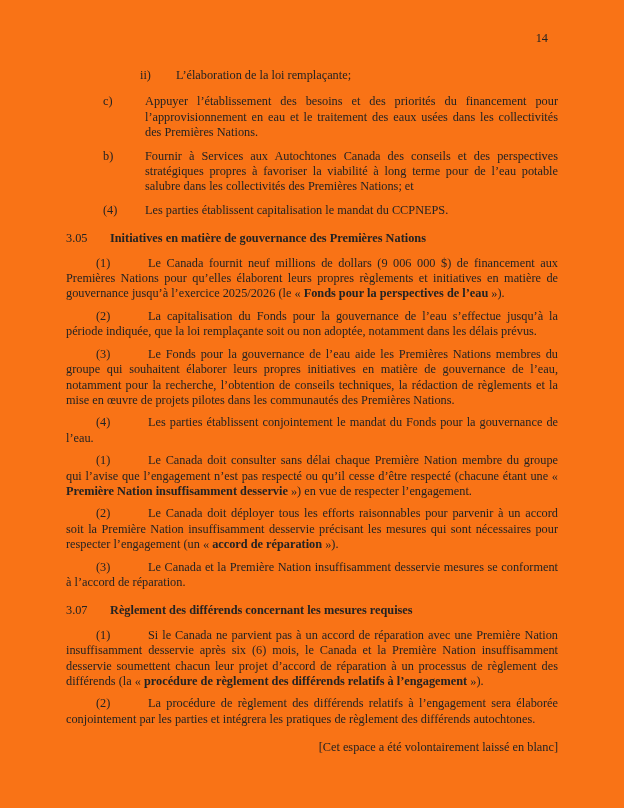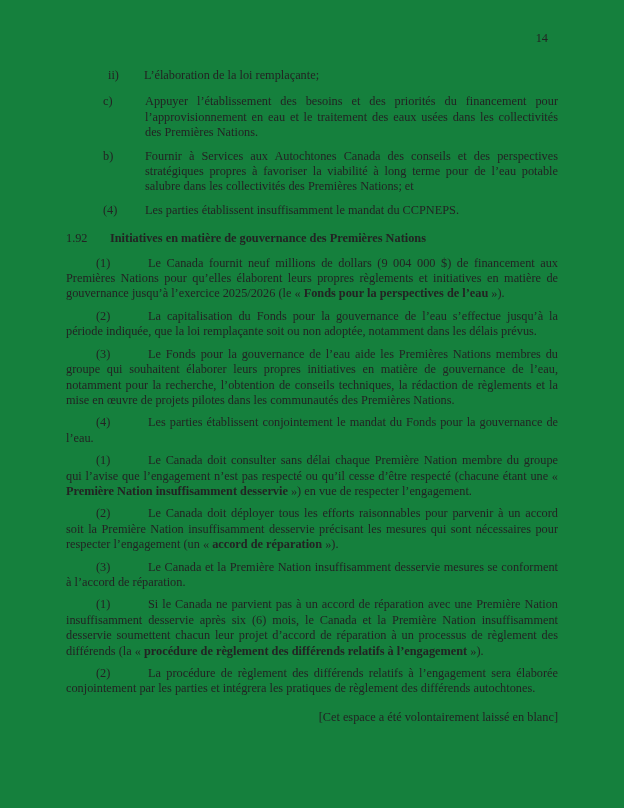--- a/index.html
+++ b/index.html
@@ -4,21 +4,21 @@
 <style>
   html, body {
     margin: 0;
     padding: 0;
     background: #ffffff;
   }
   .page {
     position: relative;
     width: 624px;
     height: 808px;
-    background: #15803d;
+    background: #f97316;
     overflow: hidden;
     font-family: "Liberation Serif", "DejaVu Serif", serif;
     font-size: 12.3px;
     line-height: 15.4px;
     color: #232323;
   }
   .page-number {
     position: absolute;
     top: 31px;
     right: 76px;
@@ -30,21 +30,21 @@
     left: 66px;
     top: 68px;
     width: 492px;
   }
   .doc .lbl {
     display: inline-block;
     text-indent: 0;
   }
   .li2-block {
     text-align: justify;
-    margin: 0 0 11px 42px;
+    margin: 0 0 11px 74px;
     padding-left: 36px;
     text-indent: -36px;
   }
   .li2-block .lbl { width: 36px; }
   .li1-block {
     text-align: justify;
     margin: 0 0 8px 37px;
     padding-left: 42px;
     text-indent: -42px;
   }
@@ -70,26 +70,27 @@
 </style>
 </head>
 <body>
 
 <div class="page">
   <div class="page-number">14</div>
   <div class="doc">
       <div class="li2-block"><span class="lbl">ii)</span><span>L’élaboration de la loi remplaçante;</span></div>
       <div class="li1-block"><span class="lbl">c)</span><span>Appuyer l’établissement des besoins et des priorités du financement pour l’approvisionnement en eau et le traitement des eaux usées dans les collectivités des Premières Nations.</span></div>
       <div class="li1-block"><span class="lbl">b)</span><span>Fournir à Services aux Autochtones Canada des conseils et des perspectives stratégiques propres à favoriser la viabilité à long terme pour de l’eau potable salubre dans les collectivités des Premières Nations; et</span></div>
-      <div class="li1-block"><span class="lbl">(4)</span><span>Les parties établissent insuffisamment le mandat du CCPNEPS.</span></div>
-      <div class="h-block"><span class="lbl">1.92</span><span class="bold">Initiatives en matière de gouvernance des Premières Nations</span></div>
-      <div class="p-block"><span class="lbl">(1)</span><span>Le Canada fournit neuf millions de dollars (9 004 000 $) de financement aux Premières Nations pour qu’elles élaborent leurs propres règlements et initiatives en matière de gouvernance jusqu’à l’exercice 2025/2026 (le « </span><span class="bold">Fonds pour la perspectives de l’eau</span><span> »).</span></div>
+      <div class="li1-block"><span class="lbl">(4)</span><span>Les parties établissent capitalisation le mandat du CCPNEPS.</span></div>
+      <div class="h-block"><span class="lbl">3.05</span><span class="bold">Initiatives en matière de gouvernance des Premières Nations</span></div>
+      <div class="p-block"><span class="lbl">(1)</span><span>Le Canada fournit neuf millions de dollars (9 006 000 $) de financement aux Premières Nations pour qu’elles élaborent leurs propres règlements et initiatives en matière de gouvernance jusqu’à l’exercice 2025/2026 (le « </span><span class="bold">Fonds pour la perspectives de l’eau</span><span> »).</span></div>
       <div class="p-block"><span class="lbl">(2)</span><span>La capitalisation du Fonds pour la gouvernance de l’eau s’effectue jusqu’à la période indiquée, que la loi remplaçante soit ou non adoptée, notamment dans les délais prévus.</span></div>
       <div class="p-block"><span class="lbl">(3)</span><span>Le Fonds pour la gouvernance de l’eau aide les Premières Nations membres du groupe qui souhaitent élaborer leurs propres initiatives en matière de gouvernance de l’eau, notamment pour la recherche, l’obtention de conseils techniques, la rédaction de règlements et la mise en œuvre de projets pilotes dans les communautés des Premières Nations.</span></div>
       <div class="p-block"><span class="lbl">(4)</span><span>Les parties établissent conjointement le mandat du Fonds pour la gouvernance de l’eau.</span></div>
       <div class="p-block"><span class="lbl">(1)</span><span>Le Canada doit consulter sans délai chaque Première Nation membre du groupe qui l’avise que l’engagement n’est pas respecté ou qu’il cesse d’être respecté (chacune étant une « </span><span class="bold">Première Nation insuffisamment desservie</span><span> ») en vue de respecter l’engagement.</span></div>
       <div class="p-block"><span class="lbl">(2)</span><span>Le Canada doit déployer tous les efforts raisonnables pour parvenir à un accord soit la Première Nation insuffisamment desservie précisant les mesures qui sont nécessaires pour respecter l’engagement (un « </span><span class="bold">accord de réparation</span><span> »).</span></div>
       <div class="p-block"><span class="lbl">(3)</span><span>Le Canada et la Première Nation insuffisamment desservie mesures se conforment à l’accord de réparation.</span></div>
+      <div class="h-block"><span class="lbl">3.07</span><span class="bold">Règlement des différends concernant les mesures requises</span></div>
       <div class="p-block"><span class="lbl">(1)</span><span>Si le Canada ne parvient pas à un accord de réparation avec une Première Nation insuffisamment desservie après six (6) mois, le Canada et la Première Nation insuffisamment desservie soumettent chacun leur projet d’accord de réparation à un processus de règlement des différends (la « </span><span class="bold">procédure de règlement des différends relatifs à l’engagement</span><span> »).</span></div>
       <div class="p-block"><span class="lbl">(2)</span><span>La procédure de règlement des différends relatifs à l’engagement sera élaborée conjointement par les parties et intégrera les pratiques de règlement des différends autochtones.</span></div>
       <div class="note-block"><span>[Cet espace a été volontairement laissé en blanc]</span></div>
     </div>
 </div>
 
 </body></html>

